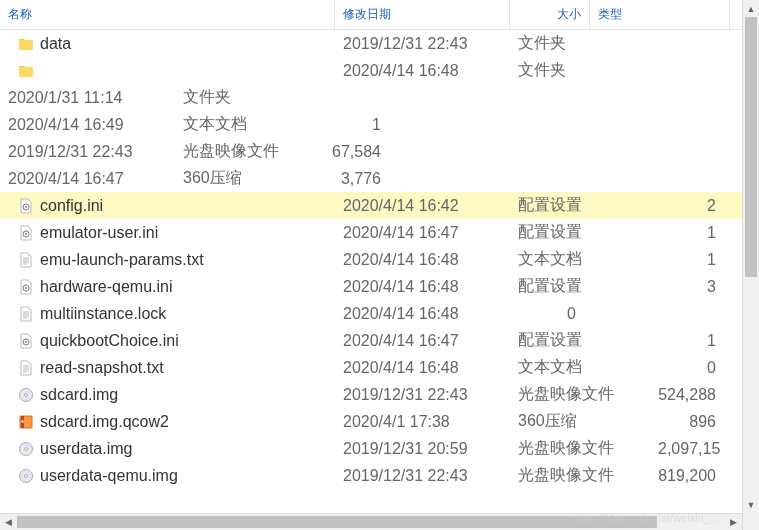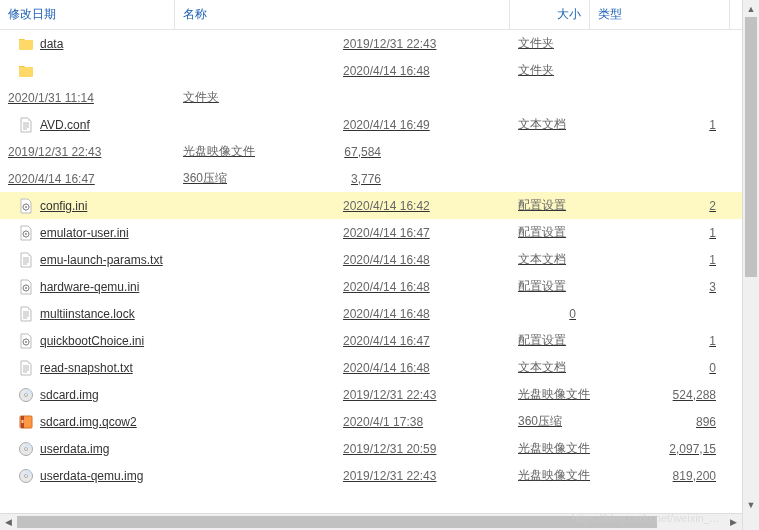--- a/index.html
+++ b/index.html
@@ -40,22 +40,21 @@
     .col-type { width: 140px; }
     .col-size { width: 80px; text-align: right; padding-right: 14px; border-right: none; }
     .rows {
       overflow-y: auto;
     }
     .row {
       display: flex;
       height: 27px;
       align-items: center;
       color: #333;
-      font-size: 12px;
-      text-decoration: underline;
+      font-size: 16px;
     }
     .row.selected {
       background: #fef9c3;
     }
     .row .cell {
       padding: 0 8px;
       white-space: nowrap;
       overflow: hidden;
     }
     .row .cell-name { width: 335px; display: flex; align-items: center; padding-left: 18px; gap: 6px; }
@@ -131,22 +130,22 @@
       opacity: 0.55;
       pointer-events: none;
     }
   </style>
 </head>
 <body>
 
 <div class="container">
   <div class="main">
     <div class="header">
+      <div class="col col-name">名称</div>
       <div class="col col-date">修改日期</div>
-      <div class="col col-name">名称</div>
       <div class="col col-size">大小</div>
       <div class="col col-type">类型</div>
     </div>
     <div class="rows" id="rows">
         <div class="row">
           <div class="cell cell-name">
             <span class="icon">
               <svg width="16" height="16" viewBox="0 0 16 16">
                 <path fill="#ffd968" d="M1 3h5l1 1h8v9a1 1 0 0 1-1 1H2a1 1 0 0 1-1-1V3z"></path>
                 <path fill="#f5c542" d="M1 3h5l1 1H1z"></path>
@@ -170,30 +169,20 @@
           <div class="cell cell-date">2020/4/14 16:48</div>
           <div class="cell cell-type">文件夹</div>
           <div class="cell cell-size"></div>
         </div>
         <div class="row">
           <div class="cell cell-date">2020/1/31 11:14</div>
           <div class="cell cell-type">文件夹</div>
           <div class="cell cell-size"></div>
         </div>
         <div class="row">
-          <div class="cell cell-name">
-            <span class="icon">
-              <svg width="16" height="16" viewBox="0 0 16 16">
-                <path fill="#fff" stroke="#bbb" d="M3 1h7l3 3v11H3z"></path>
-                <path fill="#ddd" d="M10 1v3h3z"></path>
-                <path stroke="#999" stroke-width="0.7" d="M5 6h6M5 8h6M5 10h6M5 12h4"></path>
-              </svg>
-            </span>
-            <span>AVD.conf</span>
-          </div>
           <div class="cell cell-date">2020/4/14 16:49</div>
           <div class="cell cell-type">文本文档</div>
           <div class="cell cell-size">1</div>
         </div>
         <div class="row">
           <div class="cell cell-date">2019/12/31 22:43</div>
           <div class="cell cell-type">光盘映像文件</div>
           <div class="cell cell-size">67,584</div>
         </div>
         <div class="row">

